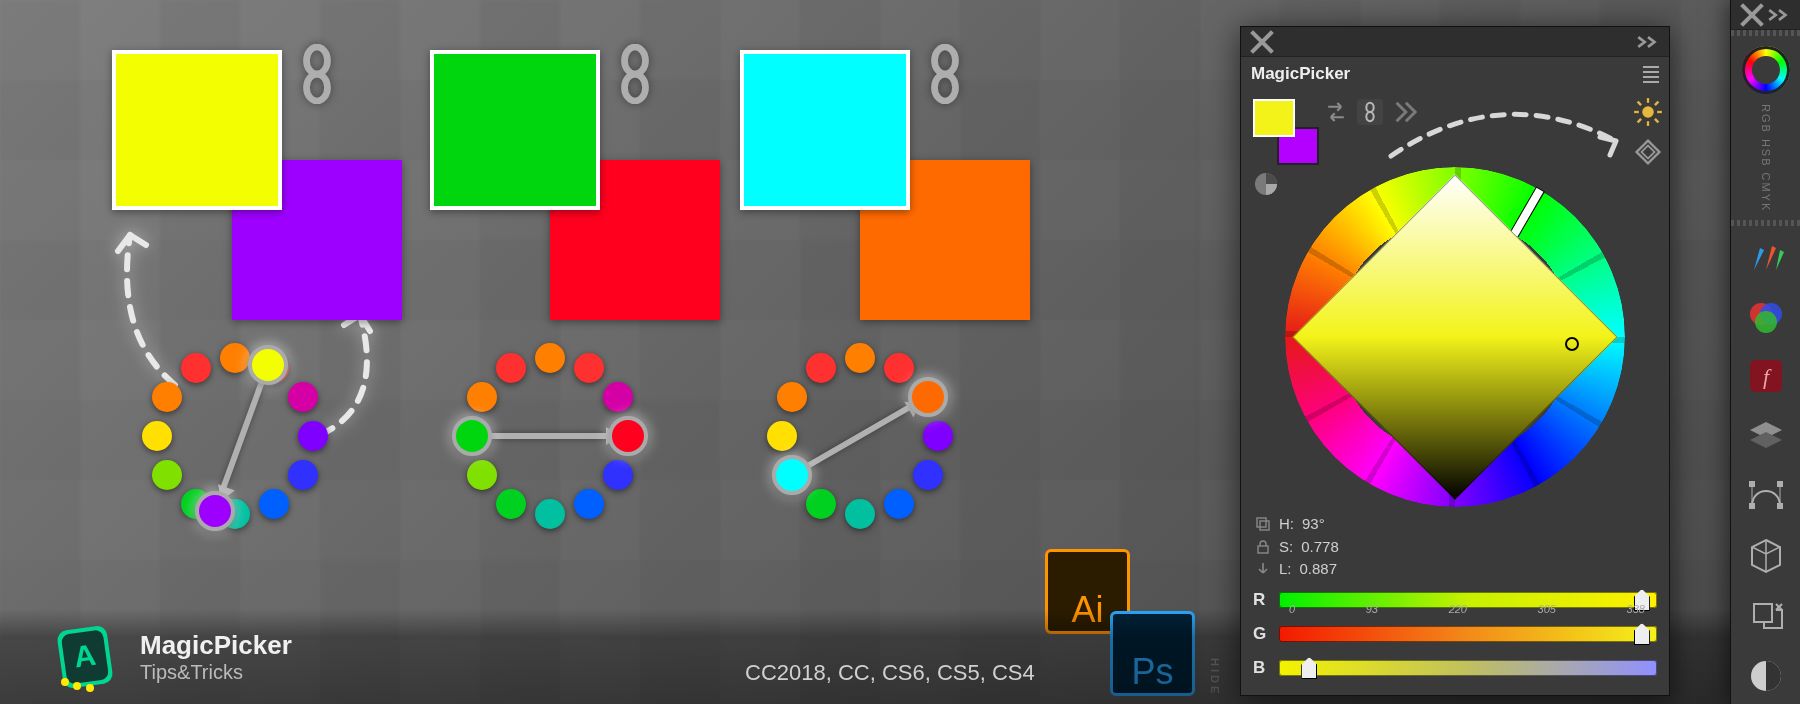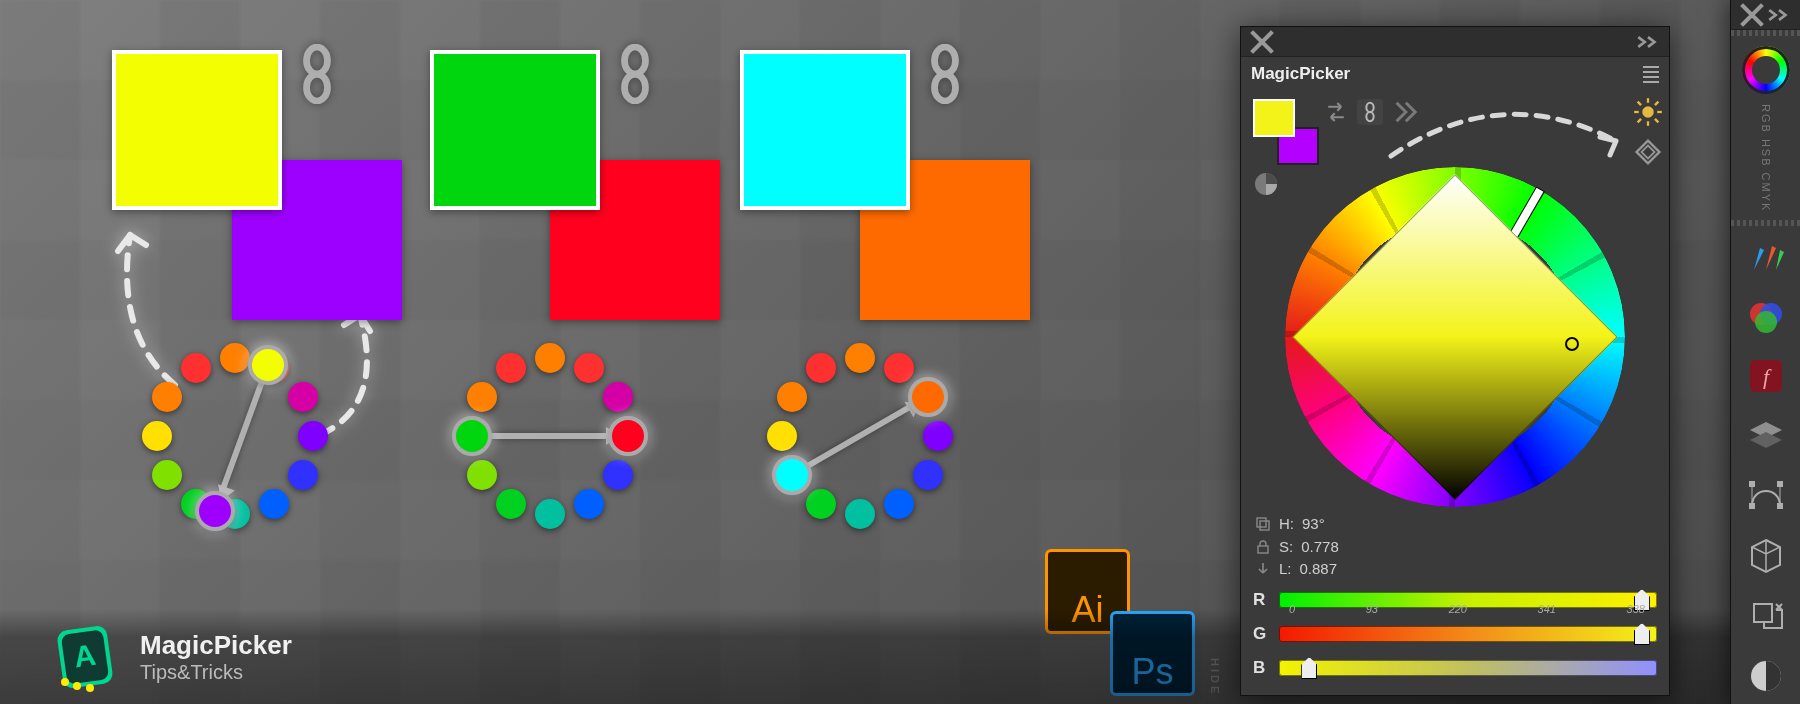--- a/index.html
+++ b/index.html
@@ -251,20 +251,21 @@
       <text x="35" y="44" font-size="30" font-weight="900" fill="#00d68f" text-anchor="middle" transform="rotate(-8 35 35)">A</text>
       <circle cx="15" cy="60" r="4" fill="#ffea00"></circle>
         <circle cx="27" cy="64" r="4" fill="#ffea00"></circle>
         <circle cx="40" cy="66" r="4" fill="#ffea00"></circle>
     </svg>
   </div>
   <div>
     <div class="title">MagicPicker</div>
     <div class="subtitle">Tips&amp;Tricks</div>
   </div>
+  <div class="compat">CC2018, CC, CS6, CS5, CS4</div>
 </div>
 
 <div class="panel">
   <div class="panel-header">
     <span class="icon-btn">
         <svg viewBox="0 0 10 10">
           <path d="M1 1 L9 9 M9 1 L1 9" stroke="#aaa" stroke-width="1.6"></path>
         </svg>
       </span>
     <span class="icon-btn">
@@ -389,21 +390,21 @@
       <span class="slider-label">R</span>
       <div class="slider-track" style="background:linear-gradient(90deg,#00ef00,#c7f000,#fff000);">
         <div class="slider-thumb" style="left:96%;"></div>
       </div>
     </div>
     <div class="slider-row">
       <div class="tick-labels">
         <span>0</span>
           <span>93</span>
           <span>220</span>
-          <span>341</span>
+          <span>305</span>
           <span>338</span>
       </div>
       <span class="slider-label">G</span>
       <div class="slider-track" style="background:linear-gradient(90deg,#f31900,#f38a19,#f3f319);">
         <div class="slider-thumb" style="left:96%;"></div>
       </div>
     </div>
     <div class="slider-row">
       <span class="slider-label">B</span>
       <div class="slider-track" style="background:linear-gradient(90deg,#f3f300,#c0c060,#9090ff);">

